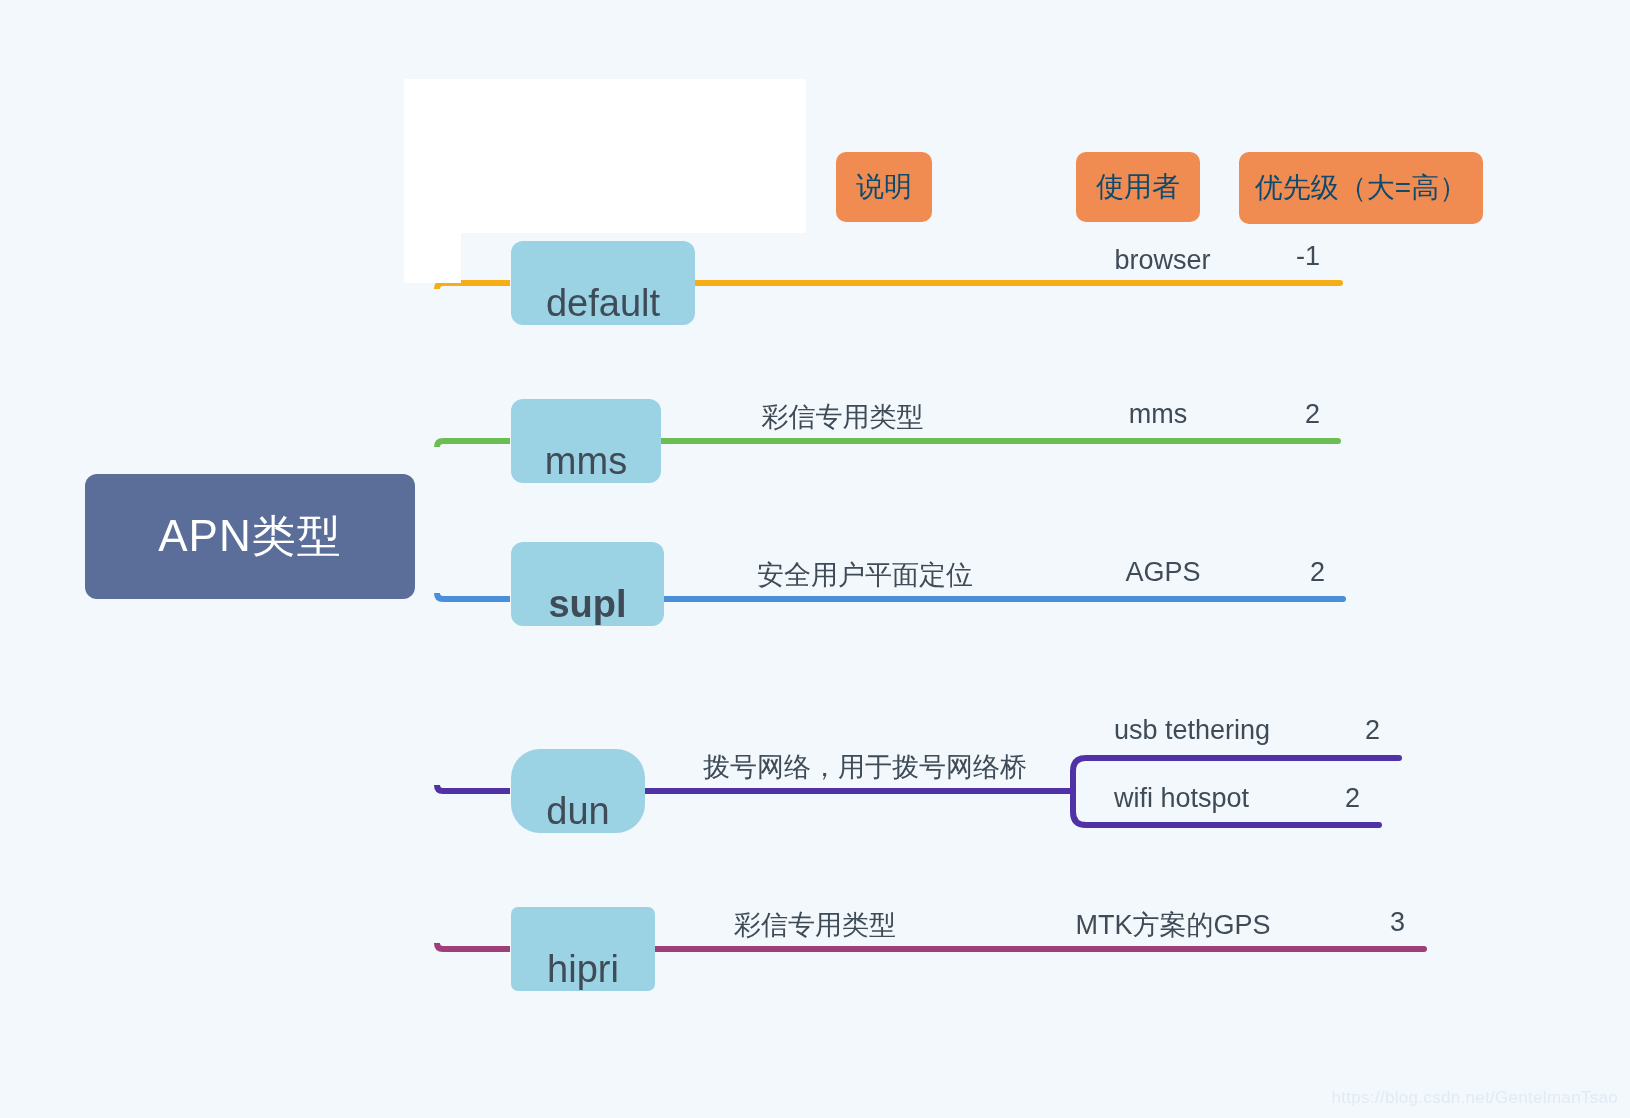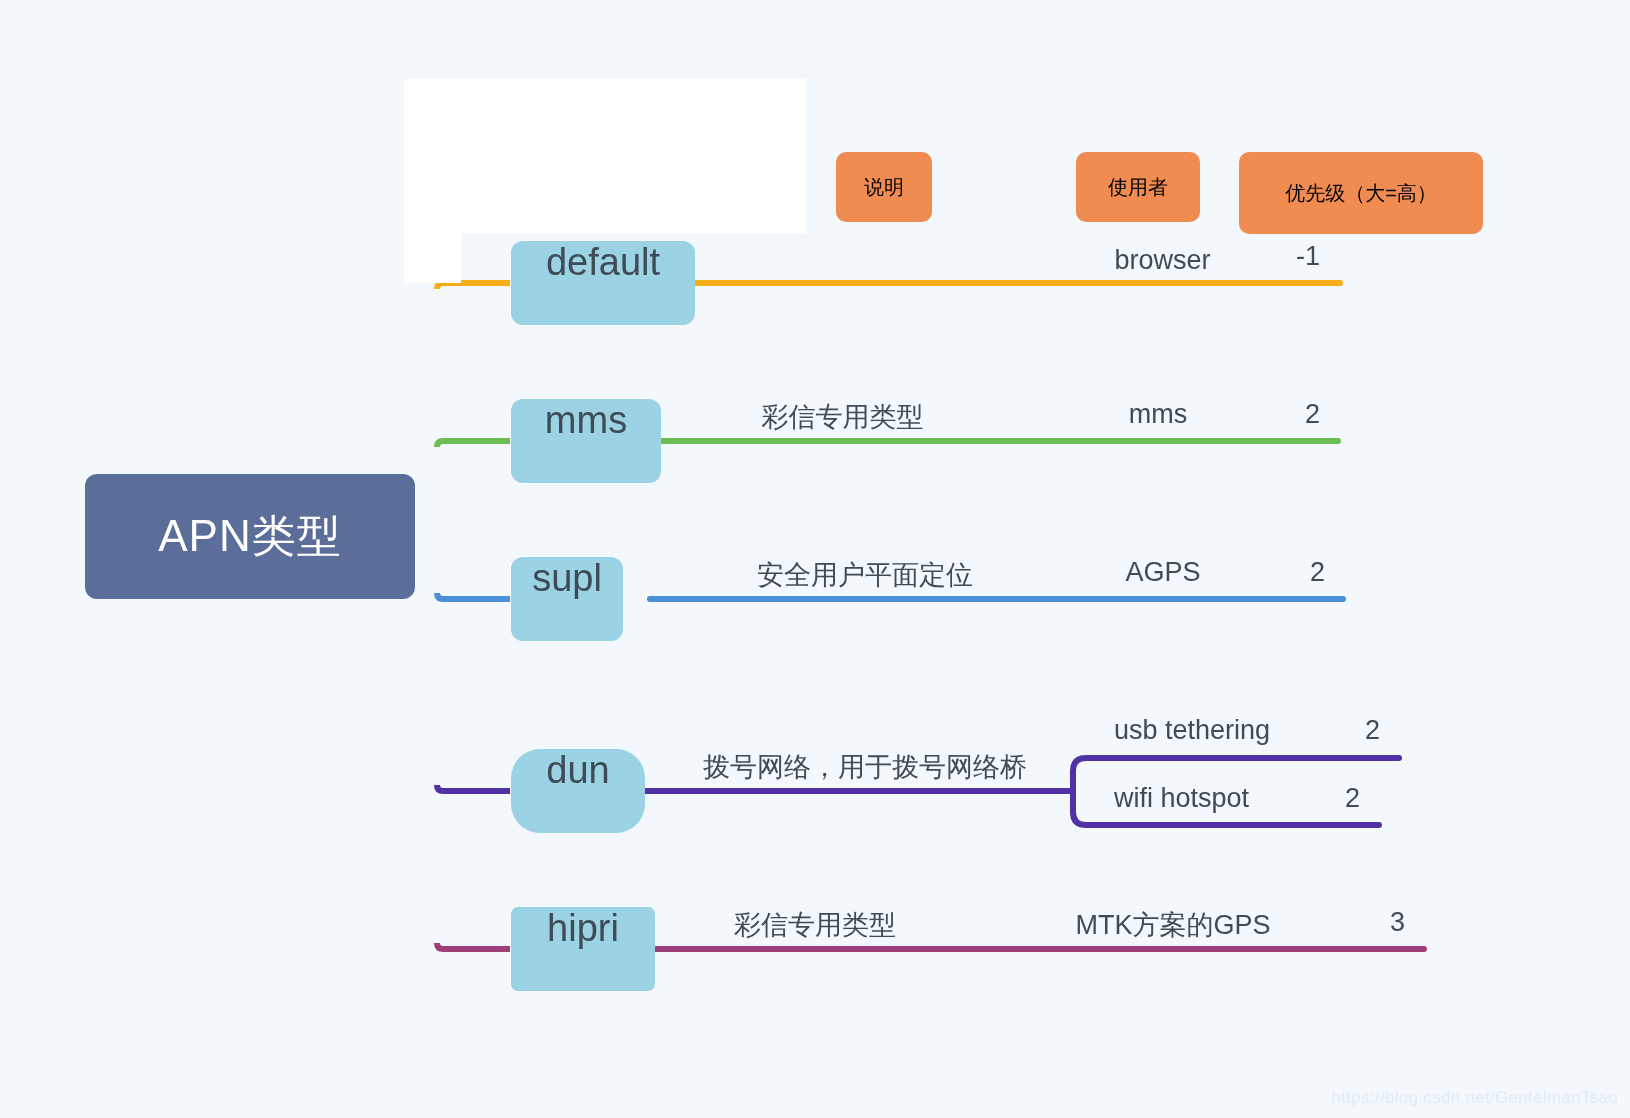--- a/index.html
+++ b/index.html
@@ -40,37 +40,37 @@
     font-size: 44px;
     letter-spacing: 1px;
   }
 
   
   .branch-node {
     position: absolute;
     background: #9bd2e4;
     border-radius: 12px;
     display: flex;
-    align-items: flex-start;
+    align-items: flex-end;
     justify-content: center;
     color: #3f4b56;
     font-size: 38px;
     box-sizing: border-box;
   }
 
   
   .header-pill {
     position: absolute;
     background: #f08b51;
     border-radius: 10px;
     display: flex;
     align-items: center;
     justify-content: center;
-    color: #000000;
-    font-size: 20px;
+    color: #0c4a6e;
+    font-size: 28px;
     box-sizing: border-box;
     padding: 0 14px;
   }
 
   
   .lbl {
     position: absolute;
     color: #3f4b56;
     font-size: 27px;
     white-space: nowrap;
@@ -149,38 +149,38 @@
   <div class="root-node">
     <span>APN类型</span>
   </div>
 
   <div class="header-pill" style="left:836px; top:152px; width:96px; height:70px;">
     <span>说明</span>
   </div>
   <div class="header-pill" style="left:1076px; top:152px; width:124px; height:70px;">
     <span>使用者</span>
   </div>
-  <div class="header-pill" style="left:1239px; top:152px; width:244px; height:82px;">
+  <div class="header-pill" style="left:1239px; top:152px; width:244px; height:72px;">
     <span>优先级（大=高）</span>
   </div>
 
   <div class="branch-node" style="left:511px; top:241px; width:184px; height:84px;">
     <span>default</span>
   </div>
   <div class="lbl center" style="left:1080px; top:245px; width:165px;">browser</div>
   <div class="lbl right" style="left:1200px; top:241px; width:120px;">-1</div>
 
   <div class="branch-node" style="left:511px; top:399px; width:150px; height:84px;">
     <span>mms</span>
   </div>
   <div class="lbl center" style="left:700px; top:399px; width:285px;">彩信专用类型</div>
   <div class="lbl center" style="left:1078px; top:399px; width:160px;">mms</div>
   <div class="lbl right" style="left:1200px; top:399px; width:120px;">2</div>
 
-  <div class="branch-node" style="left:511px; top:557px; width:112px; height:84px;">
+  <div class="branch-node" style="left:511px; top:542px; width:153px; height:84px;font-weight:bold;">
     <span>supl</span>
   </div>
   <div class="lbl center" style="left:700px; top:557px; width:330px;">安全用户平面定位</div>
   <div class="lbl center" style="left:1083px; top:557px; width:160px;">AGPS</div>
   <div class="lbl right" style="left:1205px; top:557px; width:120px;">2</div>
 
   <div class="branch-node" style="left:511px; top:749px; width:134px; height:84px;border-radius:29px;">
     <span>dun</span>
   </div>
   <div class="lbl center" style="left:660px; top:749px; width:410px;">拨号网络，用于拨号网络桥</div>

